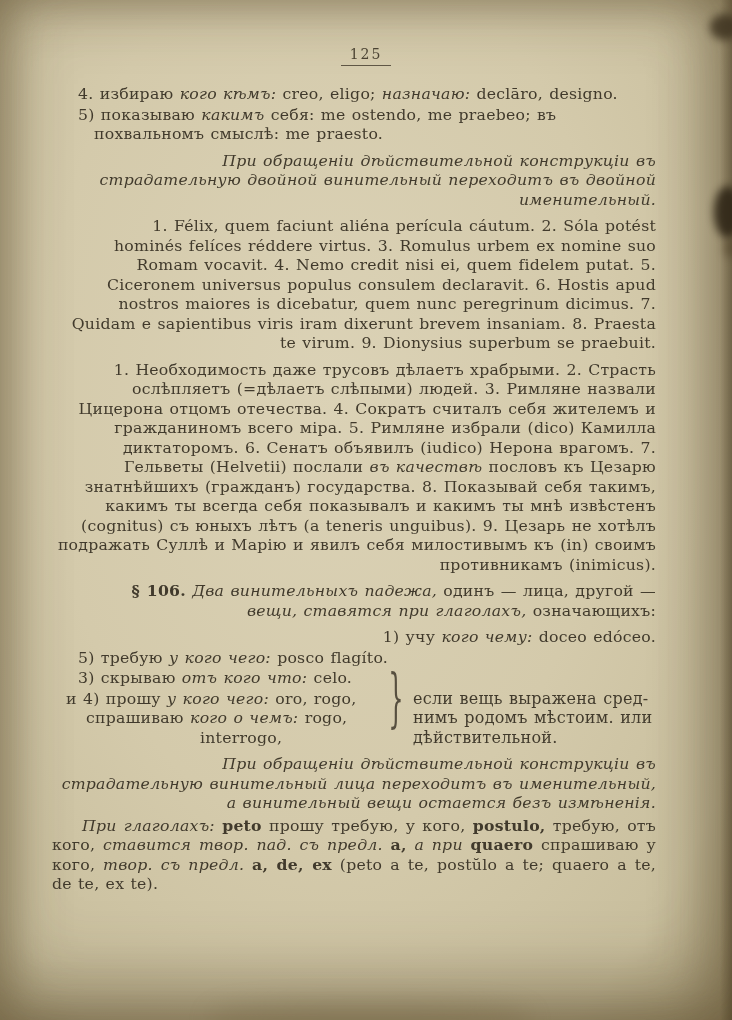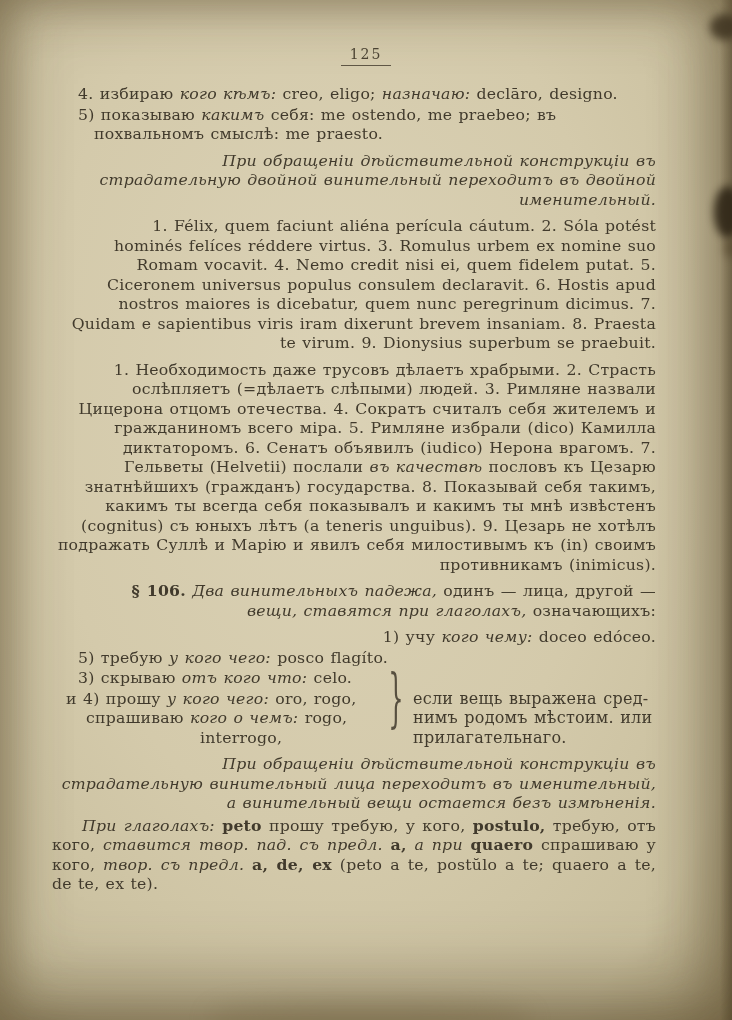--- a/index.html
+++ b/index.html
@@ -113,19 +113,19 @@
       <div class="brace-row">
         <div class="brace-left">
           <div class="bl bl-0"><span>и 4) прошу </span><span class="i">у кого чего:</span><span> oro, rogo,</span></div>
           <div class="bl bl-1"><span>спрашиваю </span><span class="i">кого о чемъ:</span><span> rogo,</span></div>
           <div class="bl bl-2"><span>interrogo,</span></div>
         </div>
         <div class="brace-glyph">}</div>
         <div class="brace-right">
           <div>если вещь выражена сред-</div>
           <div>нимъ родомъ мѣстоим. или</div>
-          <div>прилагательнаго.</div>
+          <div>дѣйствительной.</div>
         </div>
       </div>
       <p class="it ind sp"><span>При обращеніи дѣйствительной конструкціи въ страдательную винительный лица переходитъ въ именительный, а винительный вещи остается безъ измѣненія.</span></p>
       <p class="ind"><span class="i">При глаголахъ:</span><span> </span><span class="b">peto</span><span> прошу требую, у кого, </span><span class="b">postulo,</span><span> требую, отъ кого, </span><span class="i">ставится твор. пад. съ предл.</span><span> </span><span class="b">a,</span><span> </span><span class="i">а при</span><span> </span><span class="b">quaero</span><span> спрашиваю у кого, </span><span class="i">твор. съ предл.</span><span> </span><span class="b">a, de, ex</span><span> (peto a te, postŭlo a te; quaero a te, de te, ex te).</span></p>
     </main>
 </div>
 
 </body></html>

